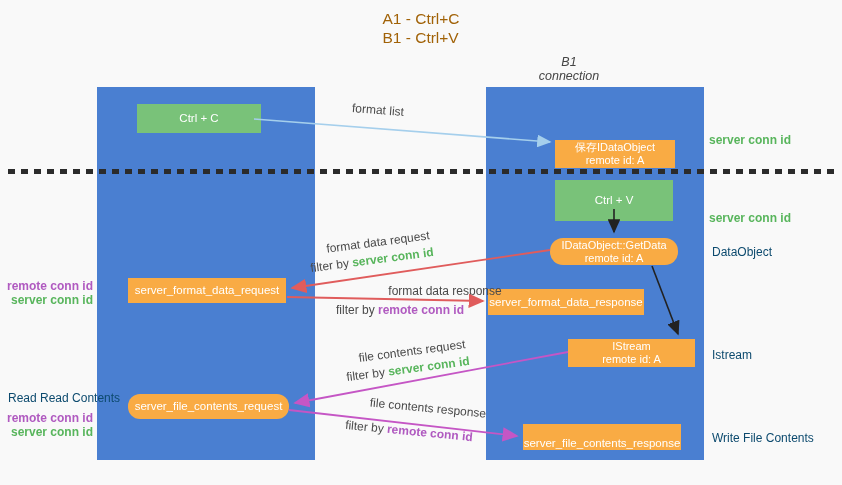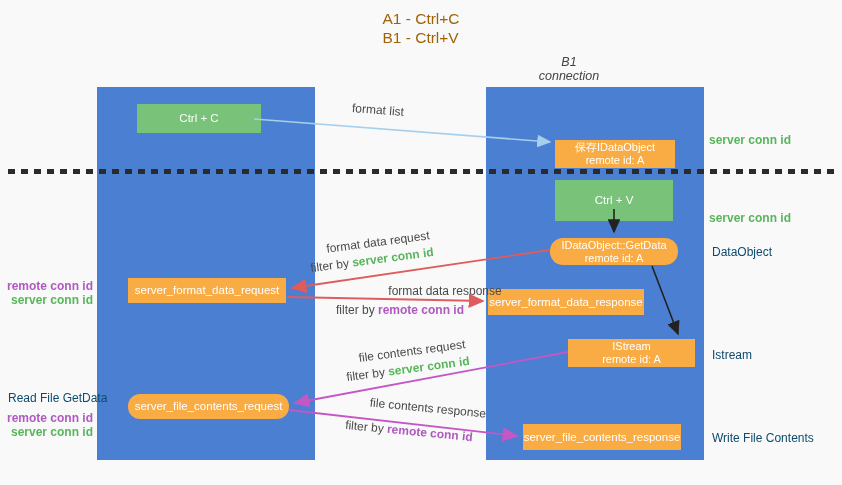--- a/index.html
+++ b/index.html
@@ -80,35 +80,35 @@
 
   <div class="node orange" style="left:568px;top:339px;width:127px;height:28px;font-size:11px;">
     <span>IStream</span>
     <span>remote id: A</span>
   </div>
 
   <div class="node orange" style="left:128px;top:394px;width:161px;height:25px;border-radius:12px;">
     <span>server_file_contents_request</span>
   </div>
 
-  <div class="node orange" style="left:523px;top:424px;width:158px;height:26px;">
+  <div class="node orange" style="left:523px;top:424px;width:158px;height:26px;justify-content:flex-end;">
     <span>server_file_contents_response</span>
   </div>
 
   <div class="lbl green-t" style="left:709px;top:133px;">server conn id</div>
   <div class="lbl green-t" style="left:709px;top:211px;">server conn id</div>
   <div class="lbl dark-t" style="left:712px;top:245px;">DataObject</div>
   <div class="lbl dark-t" style="left:712px;top:348px;">Istream</div>
   <div class="lbl dark-t" style="left:712px;top:431px;">Write File Contents</div>
 
   <div class="left-pair" style="top:279px;">
     <div class="purple-t">remote conn id</div>
     <div class="green-t">server conn id</div>
   </div>
-  <div class="lbl dark-t" style="left:8px;top:391px;">Read File GetData</div>
+  <div class="lbl dark-t" style="left:8px;top:391px;">Read Read Contents</div>
   <div class="left-pair" style="top:411px;">
     <div class="purple-t">remote conn id</div>
     <div class="green-t">server conn id</div>
   </div>
 
   <div class="lbl center" style="left:378px;top:110px;transform:translate(-50%,-50%) rotate(4.5deg);">format list</div>
 
   <div class="lbl center" style="left:378px;top:242px;transform:translate(-50%,-50%) rotate(-7.5deg);">format data request</div>
   <div class="lbl center" style="left:372px;top:260px;transform:translate(-50%,-50%) rotate(-7.5deg);">
     <span>filter by </span><span class="green-t">server conn id</span>

